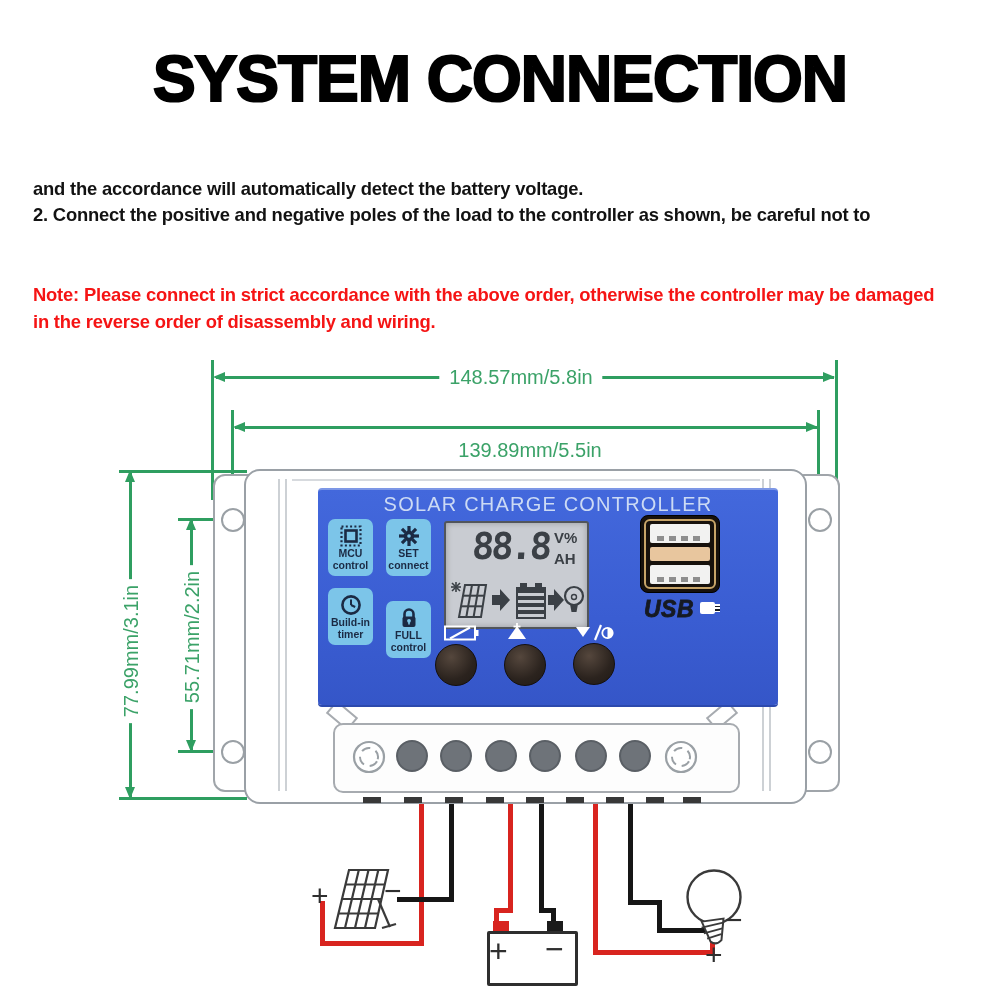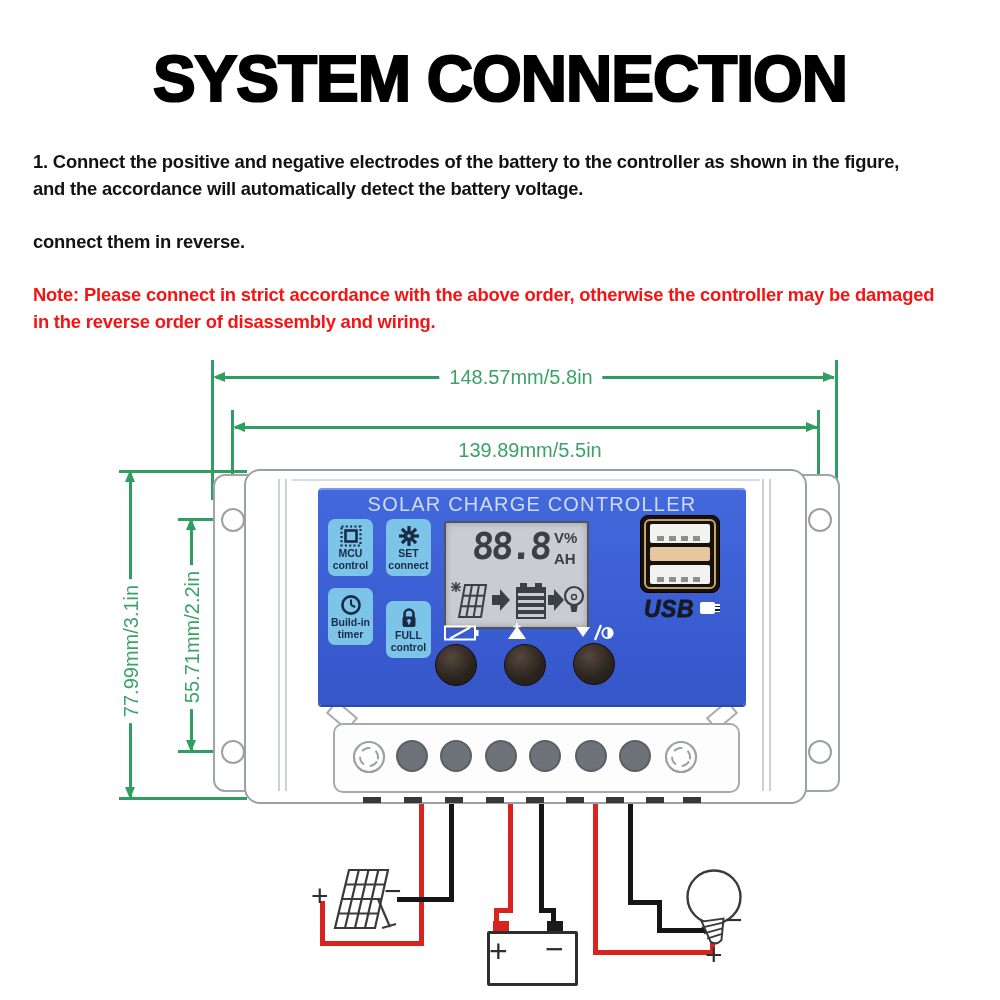--- a/index.html
+++ b/index.html
@@ -28,21 +28,21 @@
   
   .ear{width:44px;height:314px;border:2px solid #a0a5aa;border-radius:12px;background:#fff;z-index:1;}
   .hole{width:20px;height:20px;border:2px solid #9aa0a5;border-radius:50%;background:#fff;z-index:3;}
   .body-shell{left:244px;top:469px;width:559px;height:331px;border:2px solid #9aa0a6;border-radius:16px;
               background:#fff;z-index:10;}
   .bevel-v{width:2px;background:#cdd1d5;z-index:11;}
   .bevel-h{height:2px;background:#d7dade;z-index:11;}
 
   .panel{left:318px;top:488px;width:428px;height:215px;border-radius:4px;z-index:12;
          background:linear-gradient(180deg,#4368dc 0%,#3a5dd2 60%,#3556c8 100%);
-         border-top:2px solid #7d97e6;box-shadow:0 2px 0 #2c49ad;}
+         border-top:2px solid #7d97e6;box-shadow:0 2px 0 #2c49ad;padding-left:32px;}
   .panel-title{left:0;top:3px;width:100%;text-align:center;font-size:20px;color:#ccdaf4;
                letter-spacing:1.2px;font-weight:400;white-space:nowrap;}
   .tile{width:45px;height:57px;background:#7cc5e9;border-radius:7px;display:flex;flex-direction:column;
         align-items:center;justify-content:center;gap:1px;color:#1b2a44;}
   .tile .lbl{font-size:10.5px;line-height:11px;font-weight:700;text-align:center;}
   .lcd{left:126px;top:31px;width:141px;height:104px;background:#c9ccd2;border:2px solid #51555b;
        border-radius:3px;box-shadow:inset 0 0 6px rgba(0,0,0,.25);}
   .lcd-digits{left:26px;top:2px;font-family:"DejaVu Sans Mono",monospace;font-size:37px;font-weight:700;
               color:#3b4046;letter-spacing:-3px;transform:skewX(-4deg);}
   .lcd-unit{left:108px;font-size:15px;font-weight:700;color:#3b4046;}
@@ -72,23 +72,22 @@
   .sign{z-index:6;color:#2f2f2f;font-weight:400;}
   .ground{z-index:5;}
 </style>
 </head>
 <body>
 
 <div class="canvas">
 
   <div class="abs main-title">SYSTEM CONNECTION</div>
 
-  <div class="abs instr" style="top:151px">1. Connect the positive and negative electrodes of the battery to the controller as shown in the figure,</div>
   <div class="abs instr" style="top:178px">and the accordance will automatically detect the battery voltage.</div>
-  <div class="abs instr" style="top:231px">connect them in reverse.</div>
+  <div class="abs instr" style="top:204px">2. Connect the positive and negative poles of the load to the controller as shown, be careful not to</div>
   <div class="abs instr red" style="top:284px">Note: Please connect in strict accordance with the above order, otherwise the controller may be damaged</div>
   <div class="abs instr red" style="top:311px">in the reverse order of disassembly and wiring.</div>
 
   <div class="abs gline" style="left:216px;top:376px;width:618px;height:3px"></div>
   <div class="abs arr l" style="left:213px;top:372px"></div>
   <div class="abs arr r" style="left:823px;top:372px"></div>
   <div class="abs gline" style="left:211px;top:360px;width:2.5px;height:140px"></div>
   <div class="abs gline" style="left:835px;top:360px;width:2.5px;height:140px"></div>
   <div class="abs dim-label" style="left:521px;top:377px">148.57mm/5.8in</div>
 

